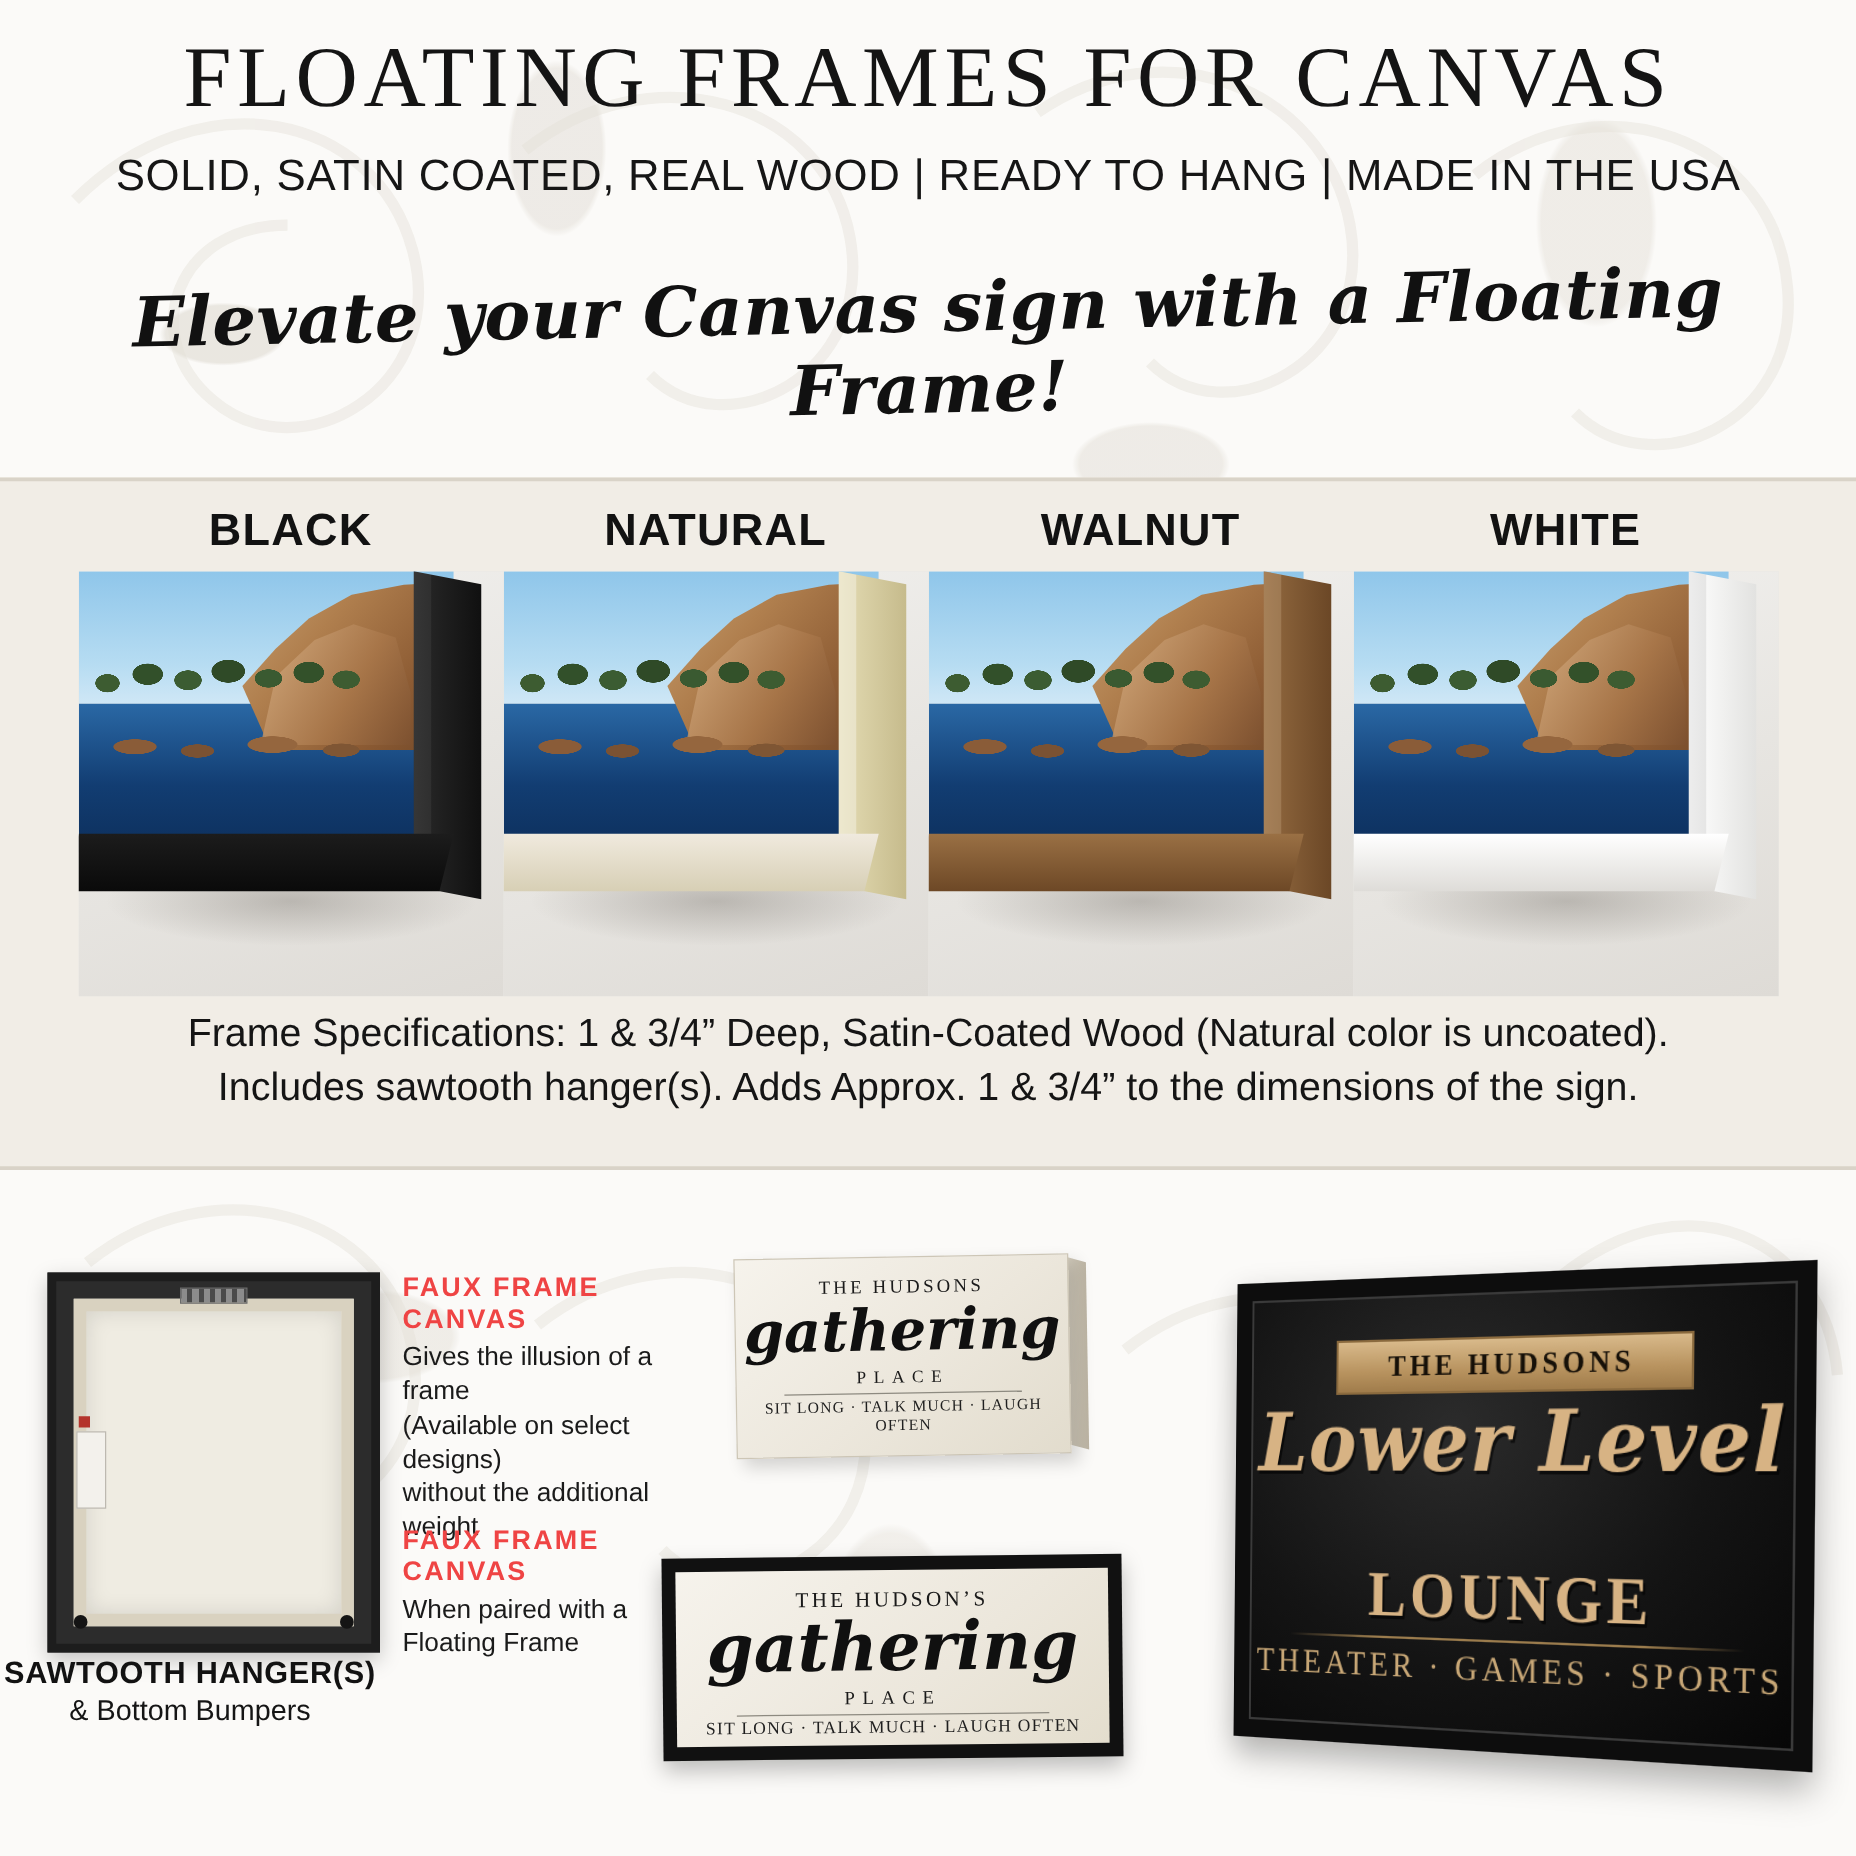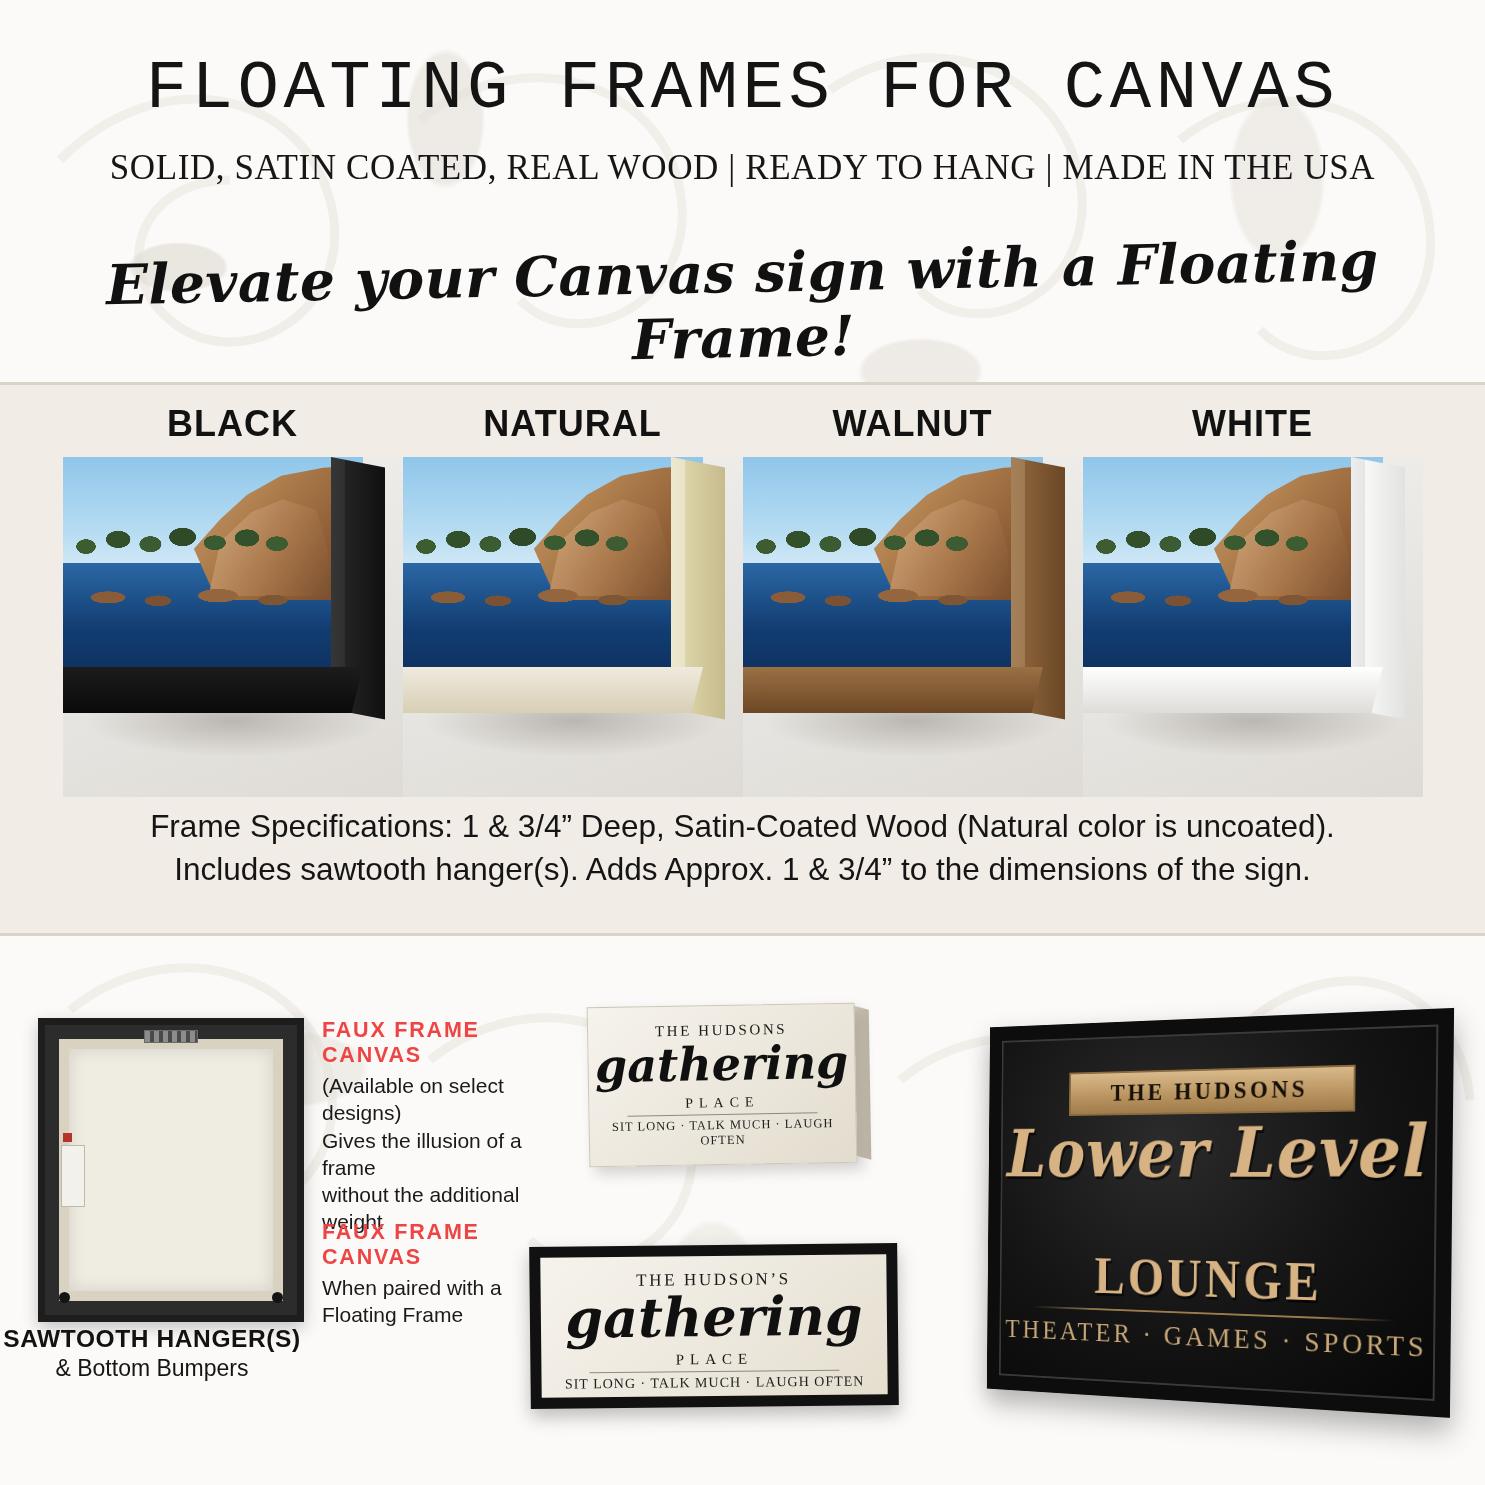--- a/index.html
+++ b/index.html
@@ -43,32 +43,32 @@
 
   
   .header {
     position: absolute;
     top: 0; left: 0; right: 0;
     height: 382px;
     text-align: center;
   }
   .title {
     margin: 0;
-    padding-top: 55px;
-    font-family: Liberation Mono, monospace;
+    padding-top: 28px;
+    font-family: Liberation Serif, serif;
     font-size: 69px;
     letter-spacing: 4.5px;
     color: #141414;
     font-weight: 400;
     line-height: 1;
   }
   .subtitle {
     margin: 0;
     padding-top: 24px;
-    font-family: Liberation Serif, serif;
+    font-family: Liberation Sans, sans-serif;
     font-size: 35px;
     letter-spacing: 0.6px;
     color: #161616;
     font-weight: 400;
   }
   .script {
     margin: 0;
     padding-top: 52px;
     font-family: "DejaVu Serif", serif;
     font-style: italic;
@@ -569,22 +569,22 @@
       <div class="bumper" style="left:14px;bottom:12px;"></div>
       <div class="bumper" style="right:14px;bottom:12px;"></div>
     </div>
     <div class="hanger-caption">
       <div class="l1">SAWTOOTH HANGER(S)</div>
       <div class="l2">&amp; Bottom Bumpers</div>
     </div>
 
     <div class="faux-block" style="left:322px; top:88px; width:250px;">
       <div class="faux-title">FAUX FRAME CANVAS</div>
+      <div class="faux-line">Gives the illusion of a frame</div>
       <div class="faux-line">(Available on select designs)</div>
-      <div class="faux-line">Gives the illusion of a frame</div>
       <div class="faux-line">without the additional weight</div>
     </div>
 
     <div class="faux-block" style="left:322px; top:290px; width:250px;">
       <div class="faux-title">FAUX FRAME CANVAS</div>
       <div class="faux-line">When paired with a</div>
       <div class="faux-line">Floating Frame</div>
     </div>
   </div>
 

